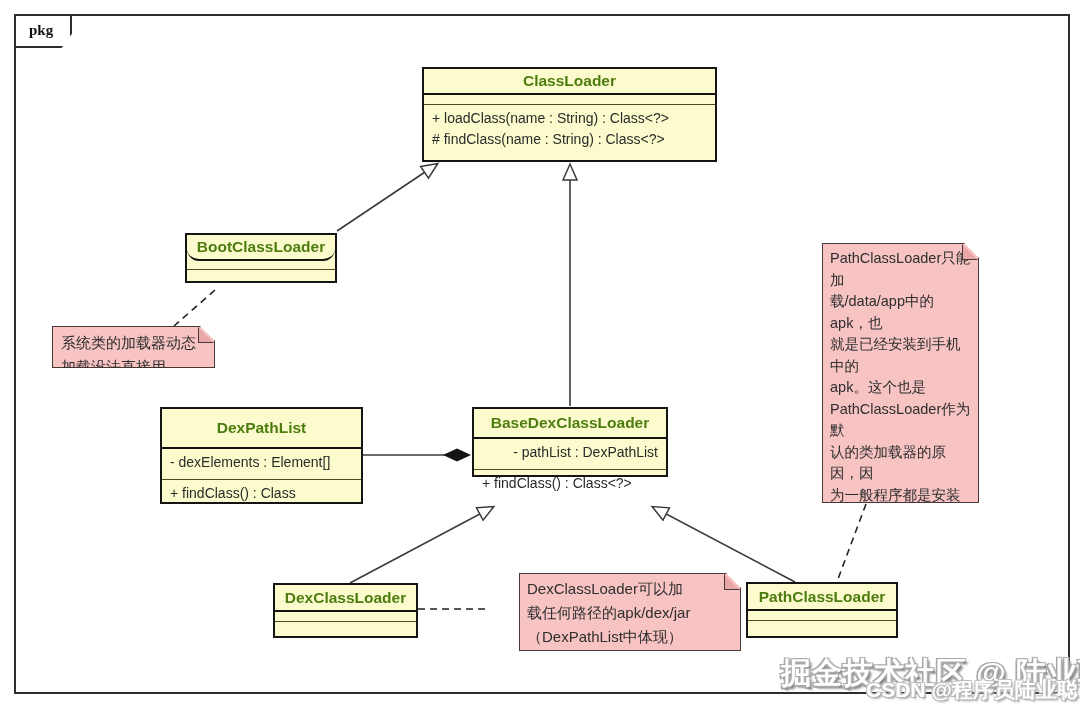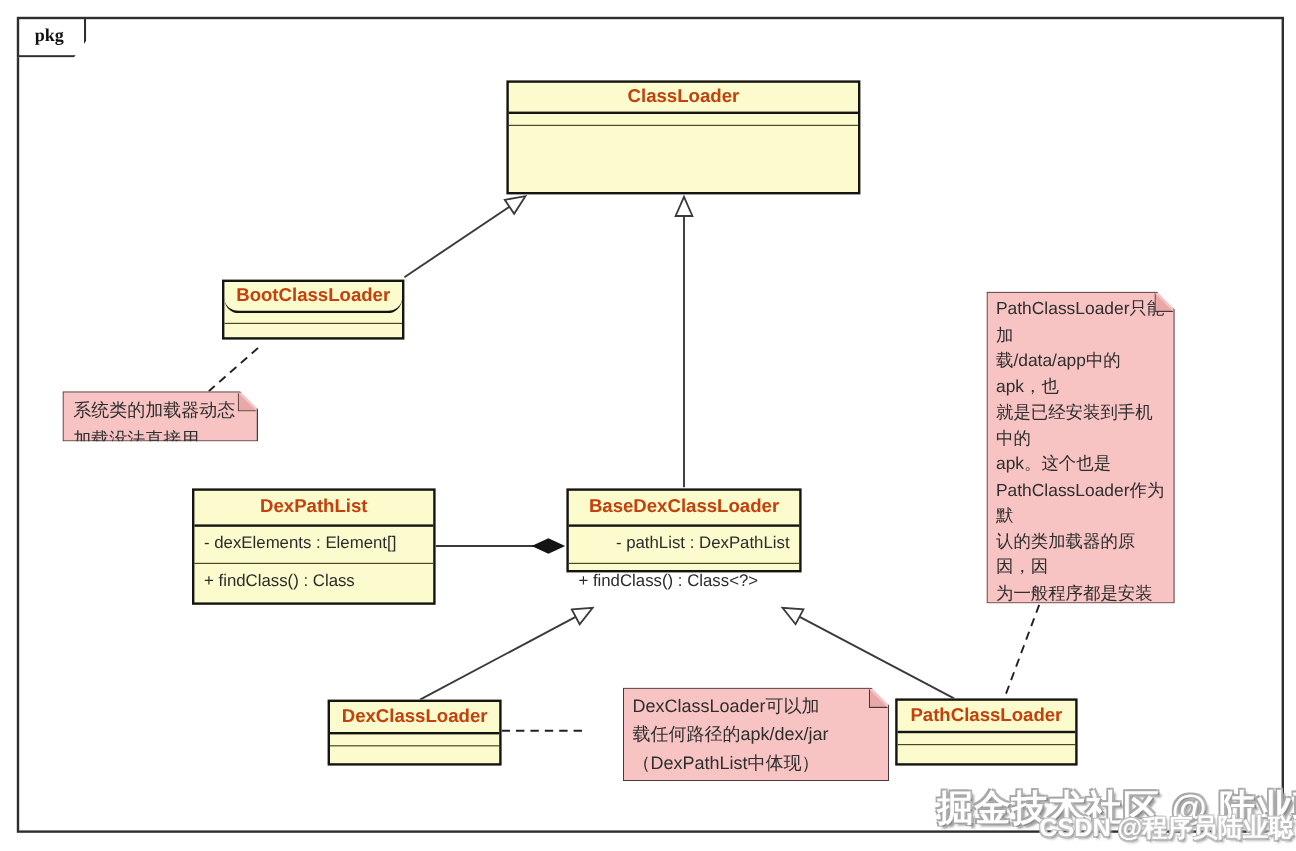--- a/index.html
+++ b/index.html
@@ -12,42 +12,42 @@
   .pkg-tab { position:absolute; left:14px; top:14px; width:58px; height:34px;
              background:#fff; border:2px solid #2e2e2e;
              clip-path:polygon(0 0,100% 0,100% 58%,82% 100%,0 100%); z-index:5; }
   .pkg-tab span { position:absolute; left:13px; top:6px; font-size:15px; font-weight:bold; color:#111;font-family:Liberation Serif, serif; }
 
   
   svg.wires { position:absolute; left:0; top:0; width:1080px; height:709px; z-index:1; pointer-events:none; }
 
   
   .uml { position:absolute; background:#fbfbcd; border:2.5px solid #141414; z-index:3; }
-  .uml .title { font-weight:bold; font-size:15.5px; color:#c2410c; text-align:center;
+  .uml .title { font-weight:bold; font-size:15.5px; color:#4d7c0f; text-align:center;
                 border-bottom:2px solid #141414; display:flex; align-items:center; justify-content:center; }
   .uml .attrs { border-bottom:1.5px solid #4a4a22; }
   .uml .member { font-size:14px; color:#2b2b2b; padding:5px 8px 0 8px; white-space:nowrap; }
 
   
   .note { position:absolute; background:#f7c3c3; border:1.5px solid #4a3838; z-index:3;
           clip-path:polygon(0 0, calc(100% - 15px) 0, 100% 15px, 100% 100%, 0 100%); }
   .note::after { content:''; position:absolute; top:0; right:0; width:15px; height:15px;
                  background:#e8a8a8; border-left:1.5px solid #4a3838; border-bottom:1.5px solid #4a3838;
                  clip-path:polygon(0 0,100% 100%,0 100%); }
   .note .txt { white-space:pre-line; color:#2e2e2e; }
 
   
   #classloader        { left:422px; top:67px;  width:295px; height:95px; }
   #classloader .title { height:26px; }
   #classloader .attrs { height:10px; }
   #bootclassloader        { left:185px; top:233px; width:152px; height:50px; }
   #bootclassloader .title { height:26px;border-radius:12px; }
   #bootclassloader .attrs { height:9px; }
   #dexpathlist        { left:160px; top:407px; width:203px; height:97px; }
-  #dexpathlist .title { height:30px; }
+  #dexpathlist .title { height:40px; }
   #dexpathlist .attrs { height:31px; }
   #basedexclassloader        { left:472px; top:407px; width:196px; height:70px; }
   #basedexclassloader .title { height:30px; }
   #basedexclassloader .attrs { height:31px;text-align:right; }
   #dexclassloader        { left:273px; top:583px; width:145px; height:55px; }
   #dexclassloader .title { height:27px; }
   #dexclassloader .attrs { height:10px; }
   #pathclassloader        { left:746px; top:582px; width:152px; height:56px; }
   #pathclassloader .title { height:27px; }
   #pathclassloader .attrs { height:10px; }
@@ -91,20 +91,24 @@
     <line x1="363" y1="455" x2="445" y2="455" stroke="#3a3a3a" stroke-width="1.6"></line>
     <polygon points="471,455 457,448.5 443,455 457,461.5" fill="#141414"></polygon>
     <line x1="215" y1="290" x2="174" y2="326" stroke="#222" stroke-width="1.6" stroke-dasharray="7,5"></line>
     <line x1="418" y1="609" x2="487" y2="609" stroke="#222" stroke-width="1.6" stroke-dasharray="7,5"></line>
     <line x1="866" y1="504" x2="838" y2="579" stroke="#222" stroke-width="1.6" stroke-dasharray="7,5"></line>
   </svg>
 
   <div class="uml" id="classloader">
     <div class="title">ClassLoader</div>
     <div class="attrs"></div>
+    <div class="ops">
+      <div class="member">+ loadClass(name : String) : Class&lt;?&gt;</div>
+      <div class="member"># findClass(name : String) : Class&lt;?&gt;</div>
+    </div>
   </div>
 
   <div class="uml" id="bootclassloader">
     <div class="title">BootClassLoader</div>
     <div class="attrs"></div>
     <div class="ops"></div>
   </div>
 
   <div class="uml" id="dexpathlist">
     <div class="title">DexPathList</div>

